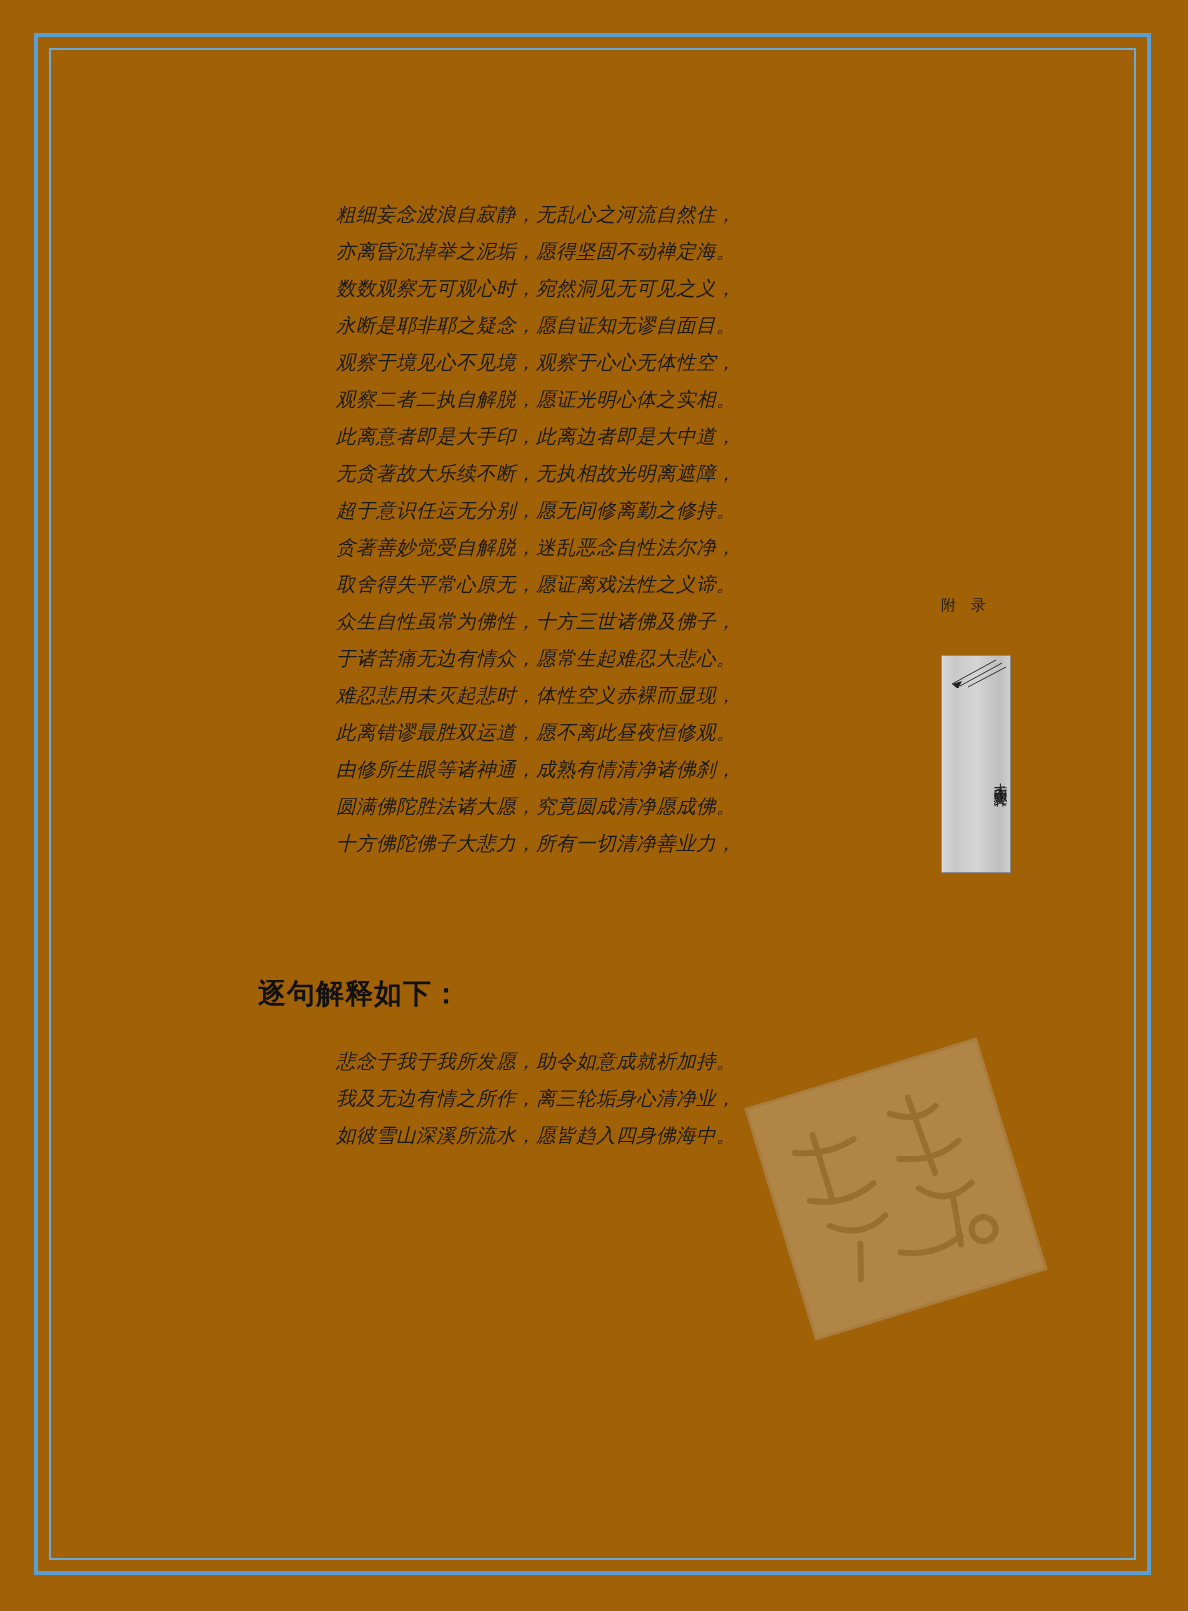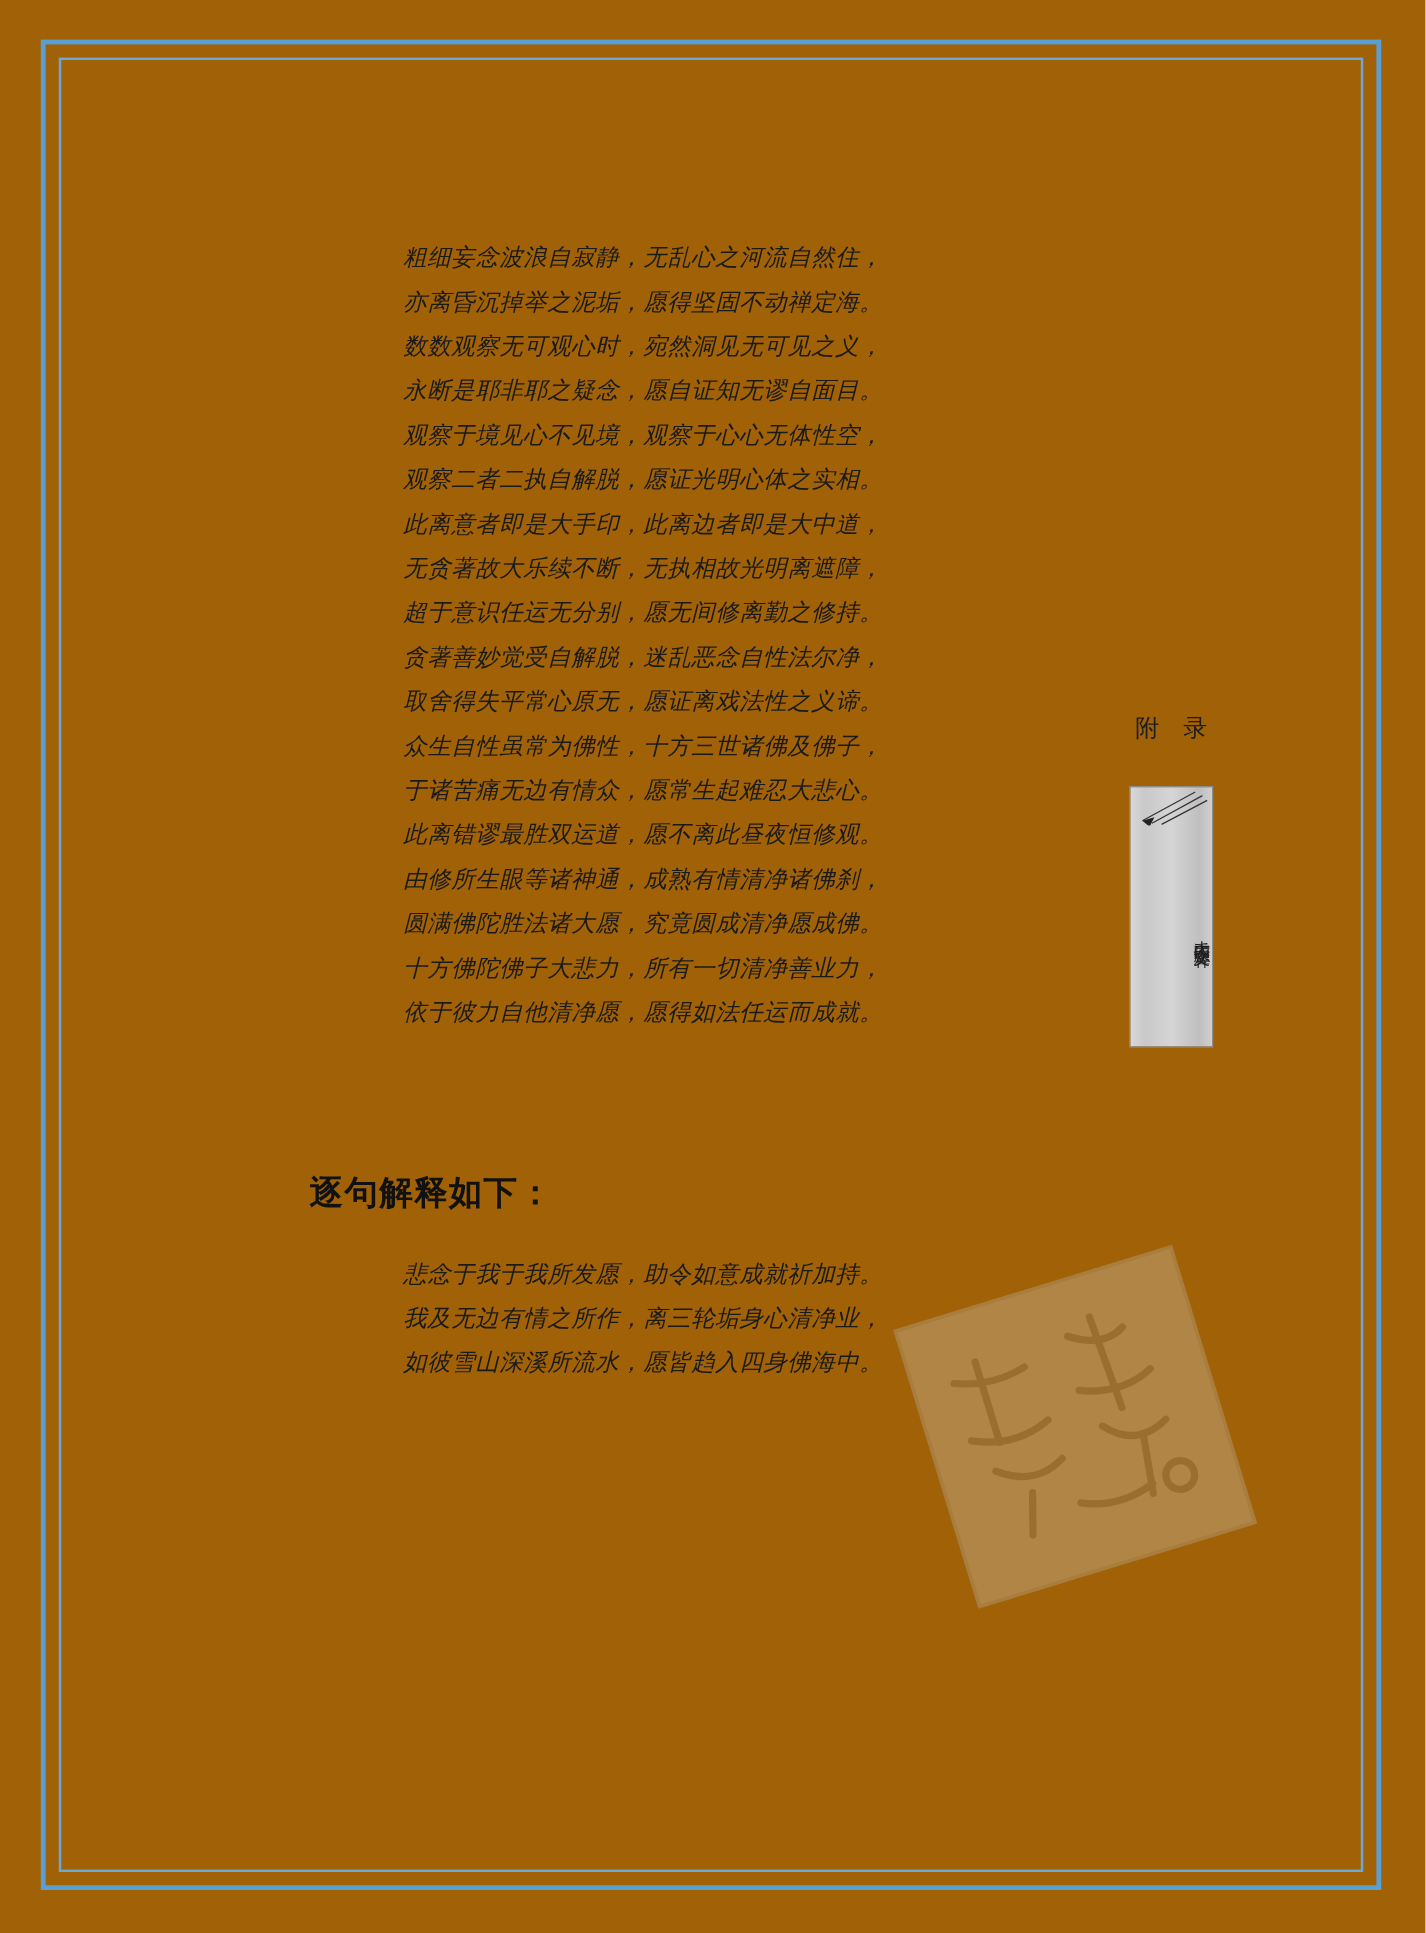--- a/index.html
+++ b/index.html
@@ -104,23 +104,22 @@
   .tab-slashes {
     position: absolute;
     left: 4px; top: 2px;
     width: 62px; height: 30px;
   }
   .side-tab-label {
     position: absolute;
     left: 941px;
     top: 595px;
     width: 70px;
-    text-align: center;
-    font-family: Liberation Serif, serif;
-    font-size: 20px;
+    font-family: Liberation Mono, monospace;
+    font-size: 15px;
     color: #1d1d1d;
     line-height: 24px;
   }
 
   
   .seal {
     position: absolute;
     left: 762px;
     top: 1055px;
     width: 268px;
@@ -146,25 +145,25 @@
     <div class="verse-line">永断是耶非耶之疑念，愿自证知无谬自面目。</div>
     <div class="verse-line">观察于境见心不见境，观察于心心无体性空，</div>
     <div class="verse-line">观察二者二执自解脱，愿证光明心体之实相。</div>
     <div class="verse-line">此离意者即是大手印，此离边者即是大中道，</div>
     <div class="verse-line">无贪著故大乐续不断，无执相故光明离遮障，</div>
     <div class="verse-line">超于意识任运无分别，愿无间修离勤之修持。</div>
     <div class="verse-line">贪著善妙觉受自解脱，迷乱恶念自性法尔净，</div>
     <div class="verse-line">取舍得失平常心原无，愿证离戏法性之义谛。</div>
     <div class="verse-line">众生自性虽常为佛性，十方三世诸佛及佛子，</div>
     <div class="verse-line">于诸苦痛无边有情众，愿常生起难忍大悲心。</div>
+    <div class="verse-line">难忍悲用未灭起悲时，体性空义赤裸而显现，</div>
     <div class="verse-line">此离错谬最胜双运道，愿不离此昼夜恒修观。</div>
     <div class="verse-line">由修所生眼等诸神通，成熟有情清净诸佛刹，</div>
     <div class="verse-line">圆满佛陀胜法诸大愿，究竟圆成清净愿成佛。</div>
     <div class="verse-line">十方佛陀佛子大悲力，所有一切清净善业力，</div>
-    <div class="verse-line">依于彼力自他清净愿，愿得如法任运而成就。</div>
   </div>
 
   <div class="section-heading">逐句解释如下：</div>
 
   <div class="verse-block-2">
     <div class="verse-line">悲念于我于我所发愿，助令如意成就祈加持。</div>
     <div class="verse-line">我及无边有情之所作，离三轮垢身心清净业，</div>
     <div class="verse-line">如彼雪山深溪所流水，愿皆趋入四身佛海中。</div>
   </div>
 

